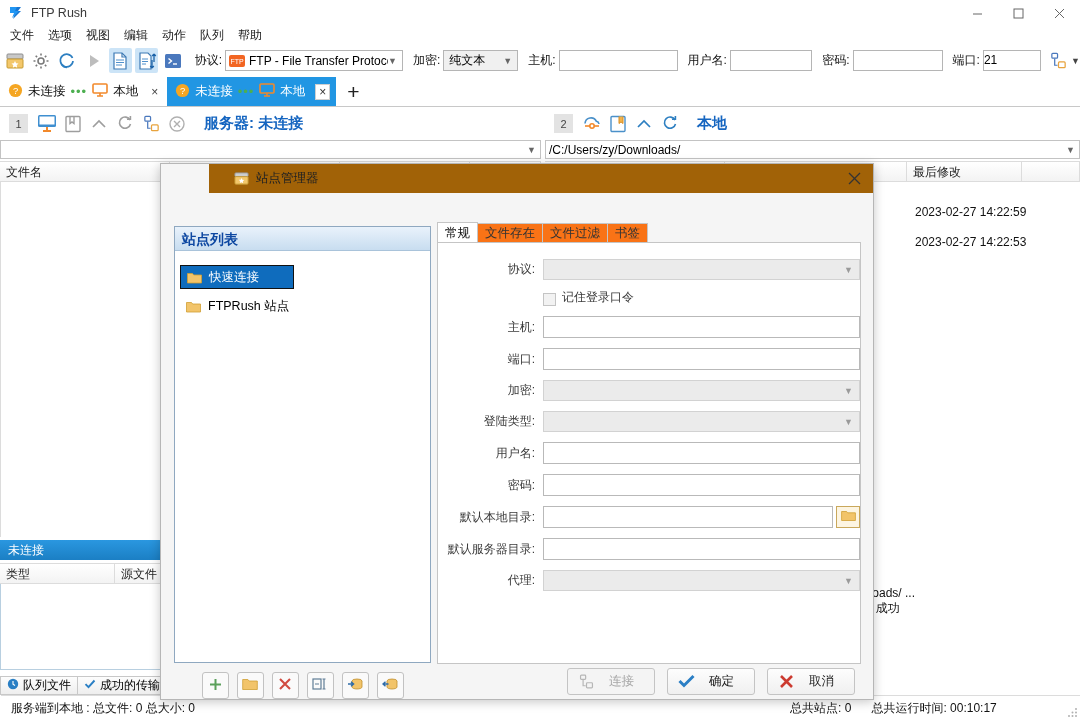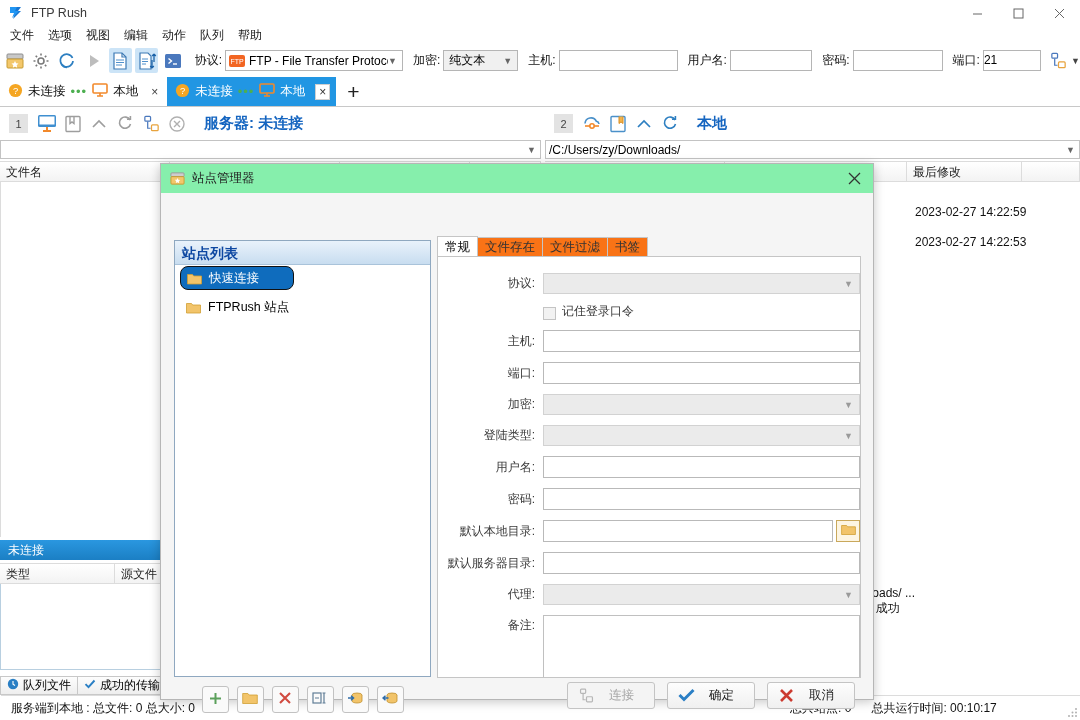--- a/index.html
+++ b/index.html
@@ -188,28 +188,28 @@
 
   
   .dialog {
     position: absolute; left: 160px; top: 163px; width: 714px; height: 537px;
     background: #f5f5f5; border: 1px solid #b6b6b6;
     box-shadow: 0 2px 10px rgba(0,0,0,0.22);
     box-sizing: border-box;
   }
   .dlg-title {
     height: 29px; display: flex; align-items: center;
-    background: #86efac; padding-left: 9px; font-size: 12.5px; color: #222;
+    background: #a16207; padding-left: 25px; font-size: 12.5px; color: #222; margin-left: 48px;
   }
   .dlg-title .dicon { width: 15px; height: 15px; margin-right: 7px; flex:none;}
   .dlg-close {
     margin-left: auto; width: 38px; height: 29px; display: flex;
     align-items: center; justify-content: center; color: #333;
   }
-  .dlg-body { position: absolute; left: 0; top: 40px; width: 712px; height: 506px; }
+  .dlg-body { position: absolute; left: 0; top: 26px; width: 712px; height: 506px; }
 
   .sitelist-wrap {
     position: absolute; left: 13px; top: 36px; width: 257px; height: 437px;
     background: #ffffff; border: 1px solid #8fa8c0; box-sizing: border-box;
   }
   .sitelist-hdr {
     height: 24px; background: linear-gradient(#e9f2fb,#c8ddf0);
     border-bottom: 1px solid #a9c3da;
     font-size: 14px; font-weight: bold; color: #0d47a1;
     line-height: 24px; padding-left: 7px; box-sizing: border-box;
@@ -652,21 +652,21 @@
             <line x1="1" y1="1" x2="12" y2="12" stroke="#333" stroke-width="1.2"></line>
             <line x1="12" y1="1" x2="1" y2="12" stroke="#333" stroke-width="1.2"></line>
           </svg>
       </div>
     </div>
 
     <div class="dlg-body">
 
       <div class="sitelist-wrap">
         <div class="sitelist-hdr">站点列表</div>
-        <div class="site-item selected" style="margin-top:1px;border-radius:8px;">
+        <div class="site-item selected" style="margin-top:14px;">
           <span class="folder">
             <svg width="15" height="13" viewBox="0 0 15 13">
                 <path d="M0.5 2.5h5l1.2 1.5h7.8v8H0.5z" fill="#f2c46a" stroke="#d19f33" stroke-width="0.8"></path>
               </svg>
           </span>
           <span>快速连接</span>
         </div>
         <div class="site-item" style="margin-top:5px;">
           <span class="folder">
             <svg width="15" height="13" viewBox="0 0 15 13">
@@ -804,24 +804,20 @@
         </div>
 
         <div class="frow">
           <div class="flabel">代理:</div>
           <div class="fcombo">
             <span></span>
             <span class="caret">▼</span>
           </div>
         </div>
 
-        <div class="frow top">
-          <div class="flabel">备注:</div>
-          <div class="ftextarea"></div>
-        </div>
 
       </div>
 
       <div class="dlg-footer">
         <div class="dbtn disabled">
           <span class="bico">
             <svg width="17" height="17" viewBox="0 0 20 20">
                 <rect x="3" y="2.5" width="6" height="5" rx="1" fill="none" stroke="#b6b6b6" stroke-width="1.4"></rect>
                 <rect x="10" y="11.5" width="7" height="6" rx="1" fill="none" stroke="#b6b6b6" stroke-width="1.4"></rect>
                 <path d="M6 8v7h3" fill="none" stroke="#b6b6b6" stroke-width="1.4"></path>

